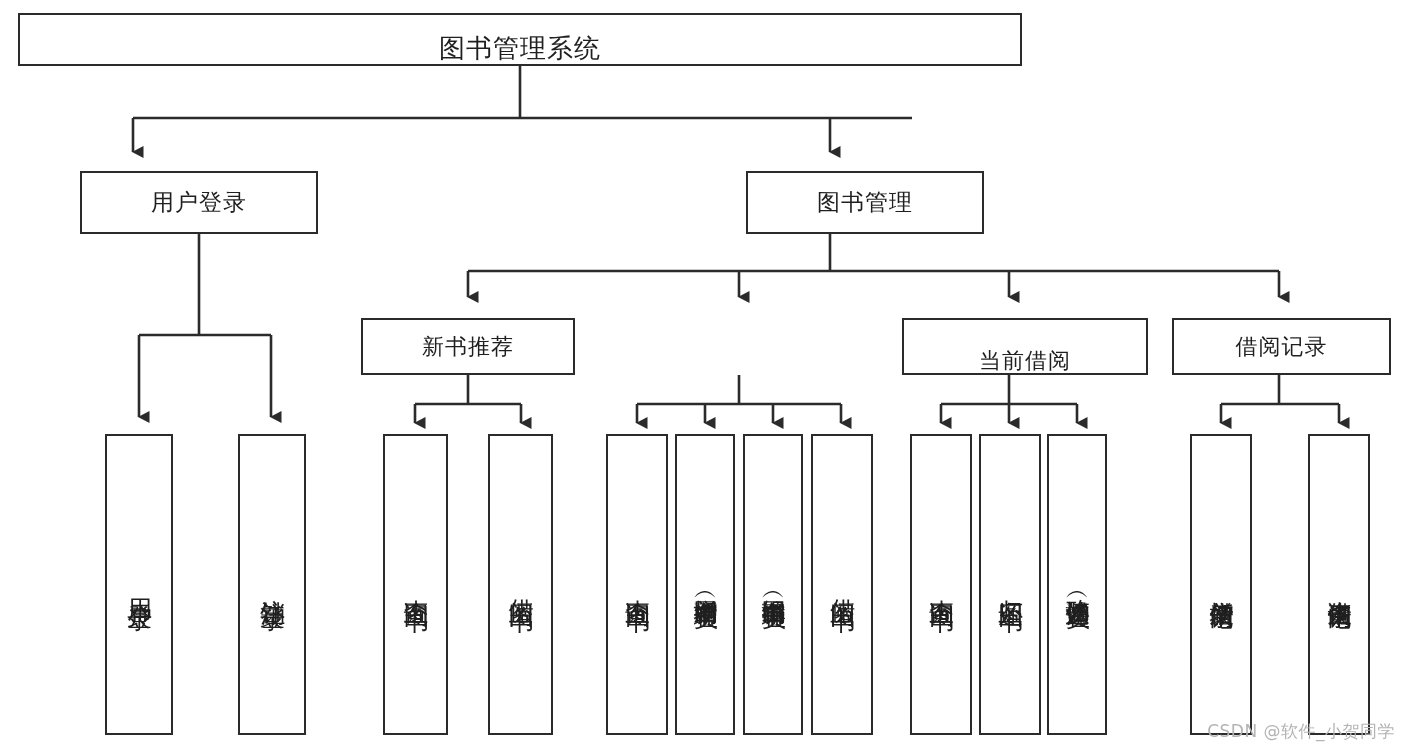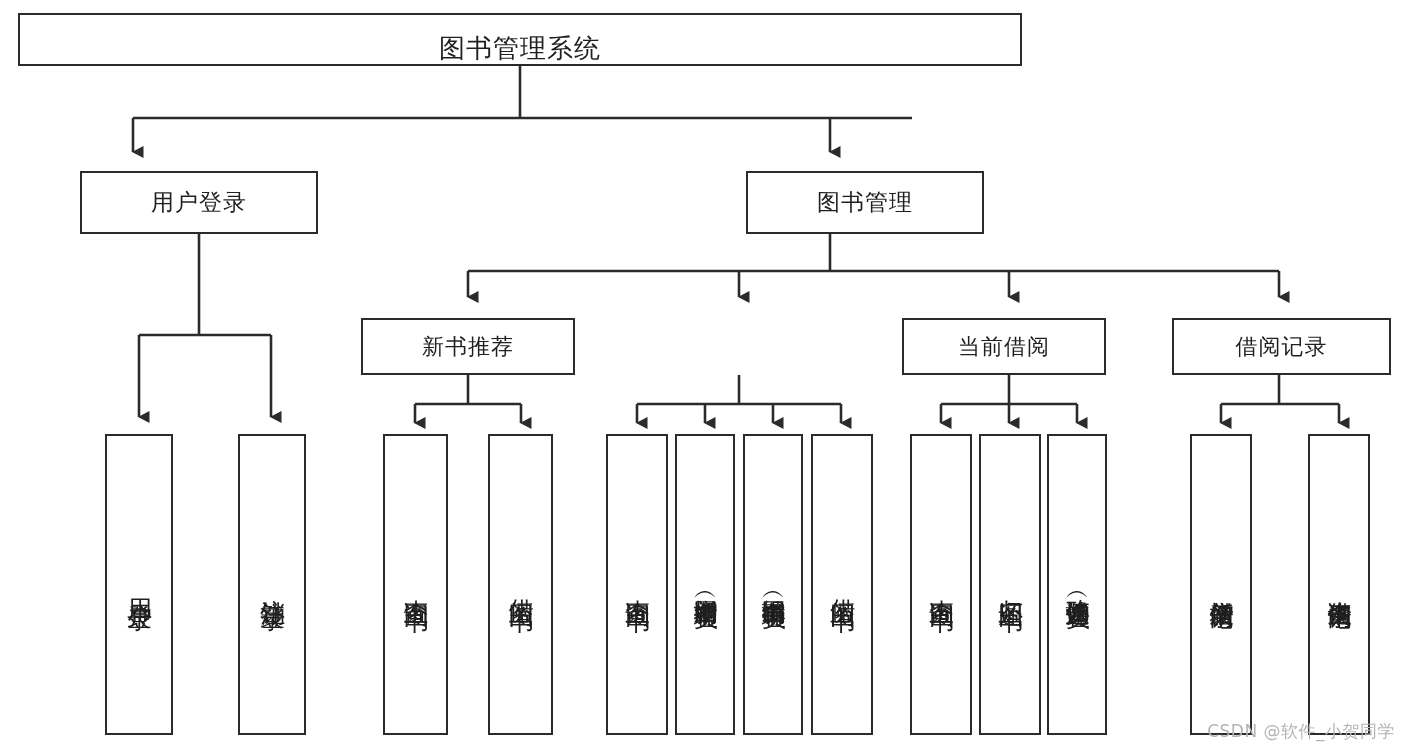--- a/index.html
+++ b/index.html
@@ -133,21 +133,21 @@
 
   <div class="node h1" style="left:711px;top:171px;width:238px;height:63px;margin-left:35px;">
     <span class="lbl">图书管理</span>
   </div>
 
   <div class="node h2" style="left:361px;top:318px;width:214px;height:57px;">
     <span class="lbl">新书推荐</span>
   </div>
 
 
-  <div class="node h2" style="left:902px;top:318px;width:204px;height:57px;">
+  <div class="node h2" style="left:902px;top:318px;width:246px;height:57px;align-items:flex-end;">
     <span class="lbl">当前借阅</span>
   </div>
 
   <div class="node h2" style="left:1172px;top:318px;width:219px;height:57px;">
     <span class="lbl">借阅记录</span>
   </div>
 
   <div class="node leaf" style="left:105px;top:434px;width:68px;height:301px;">
     <span class="lbl">用户登录</span>
   </div>

